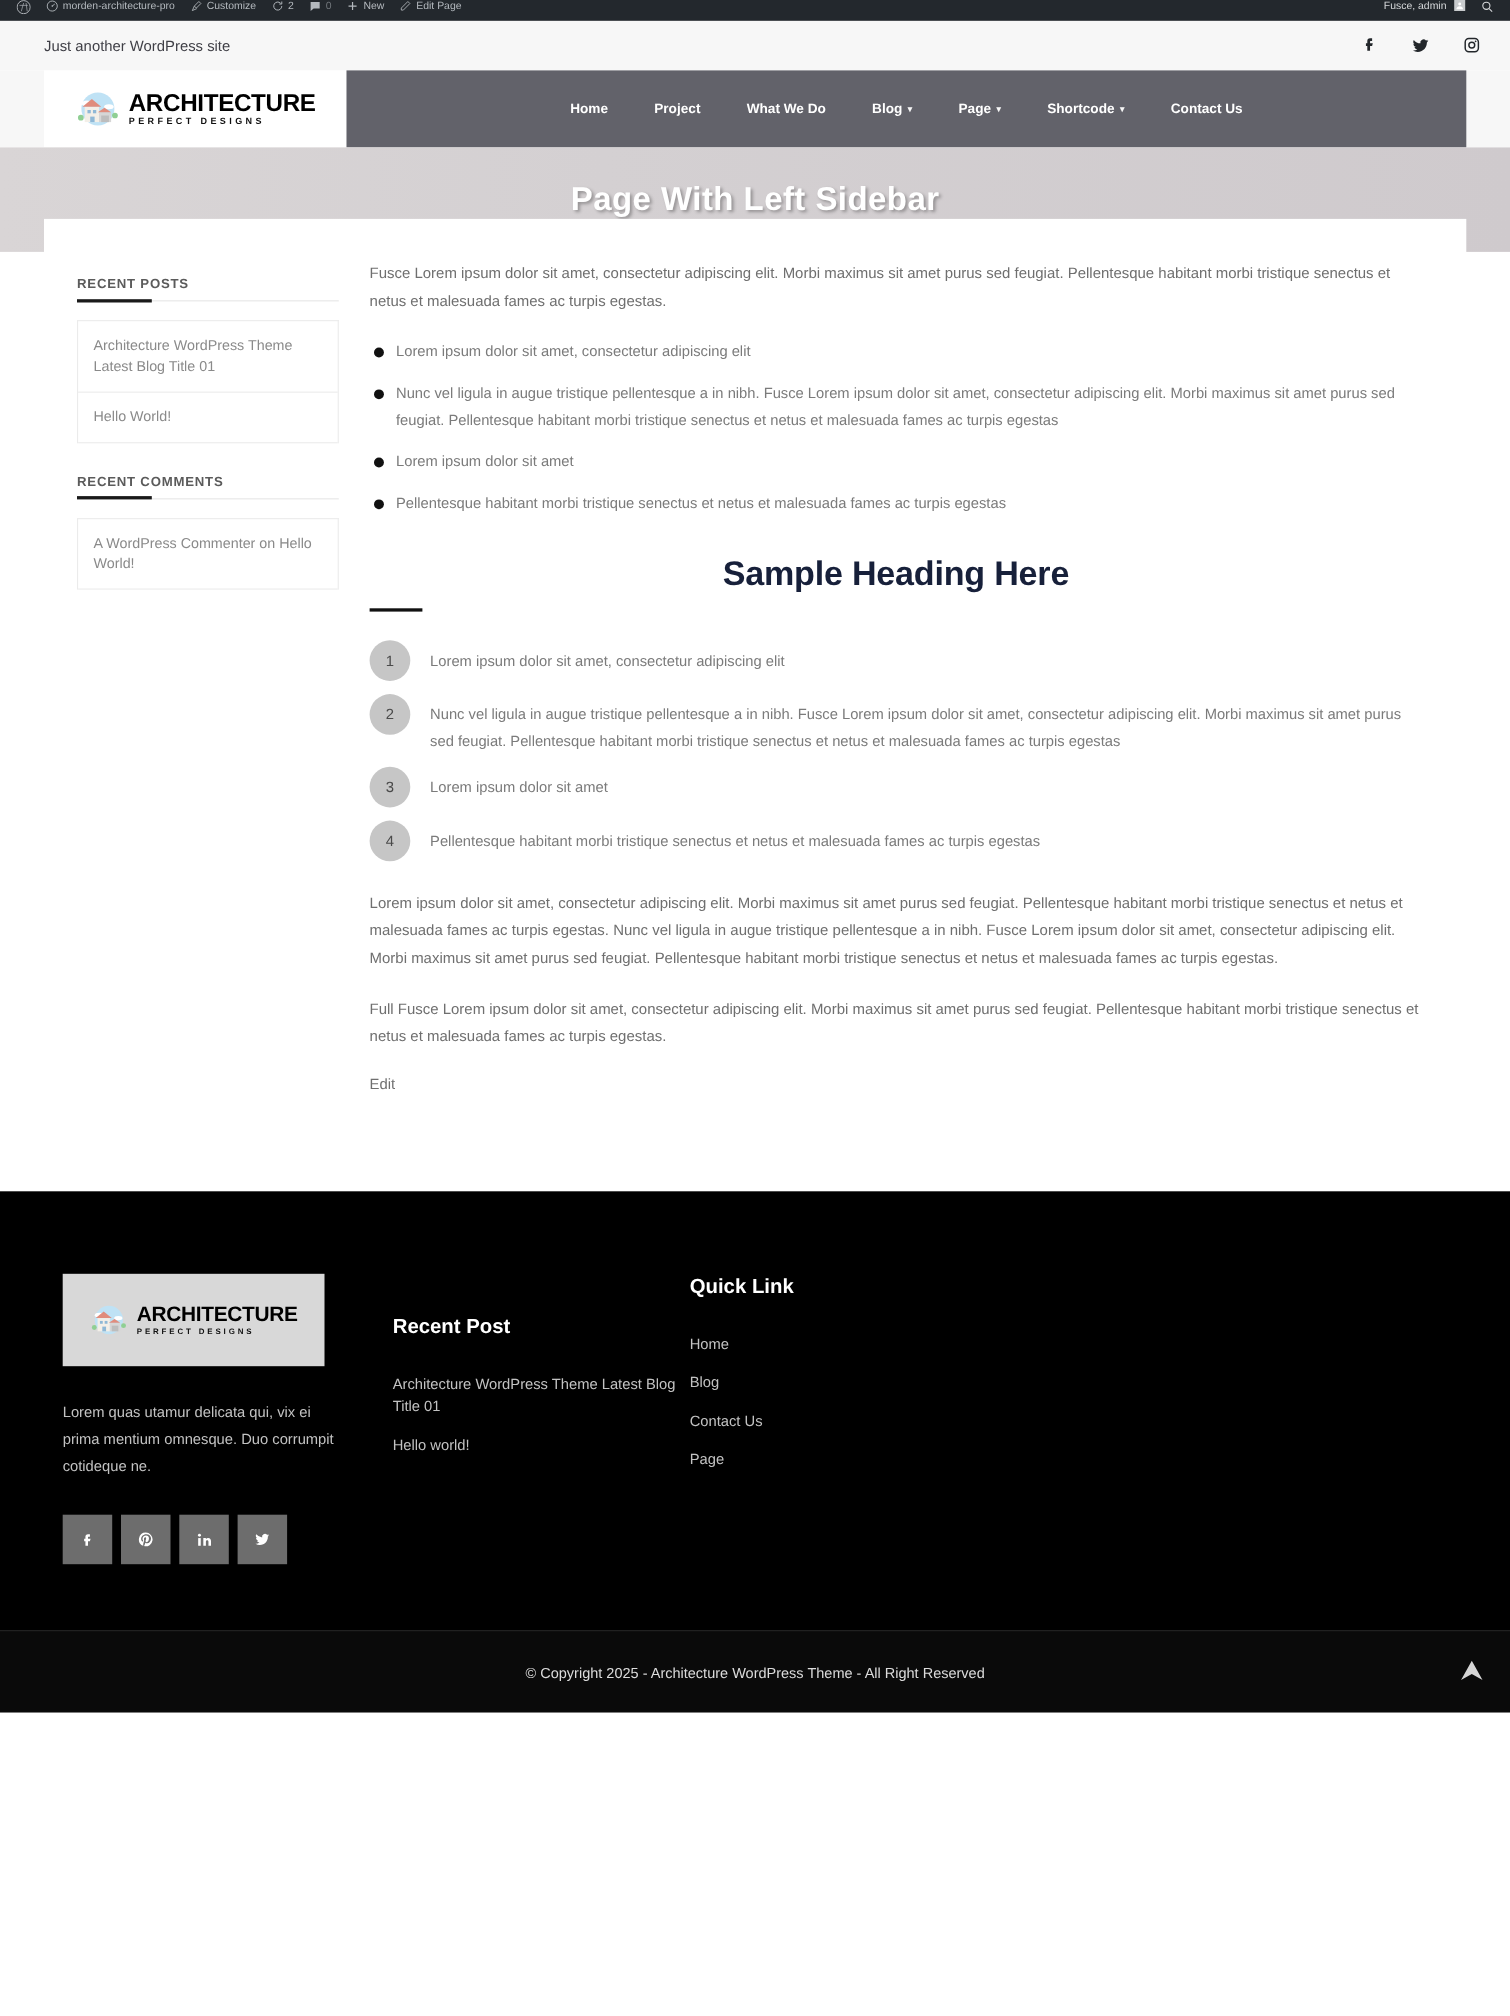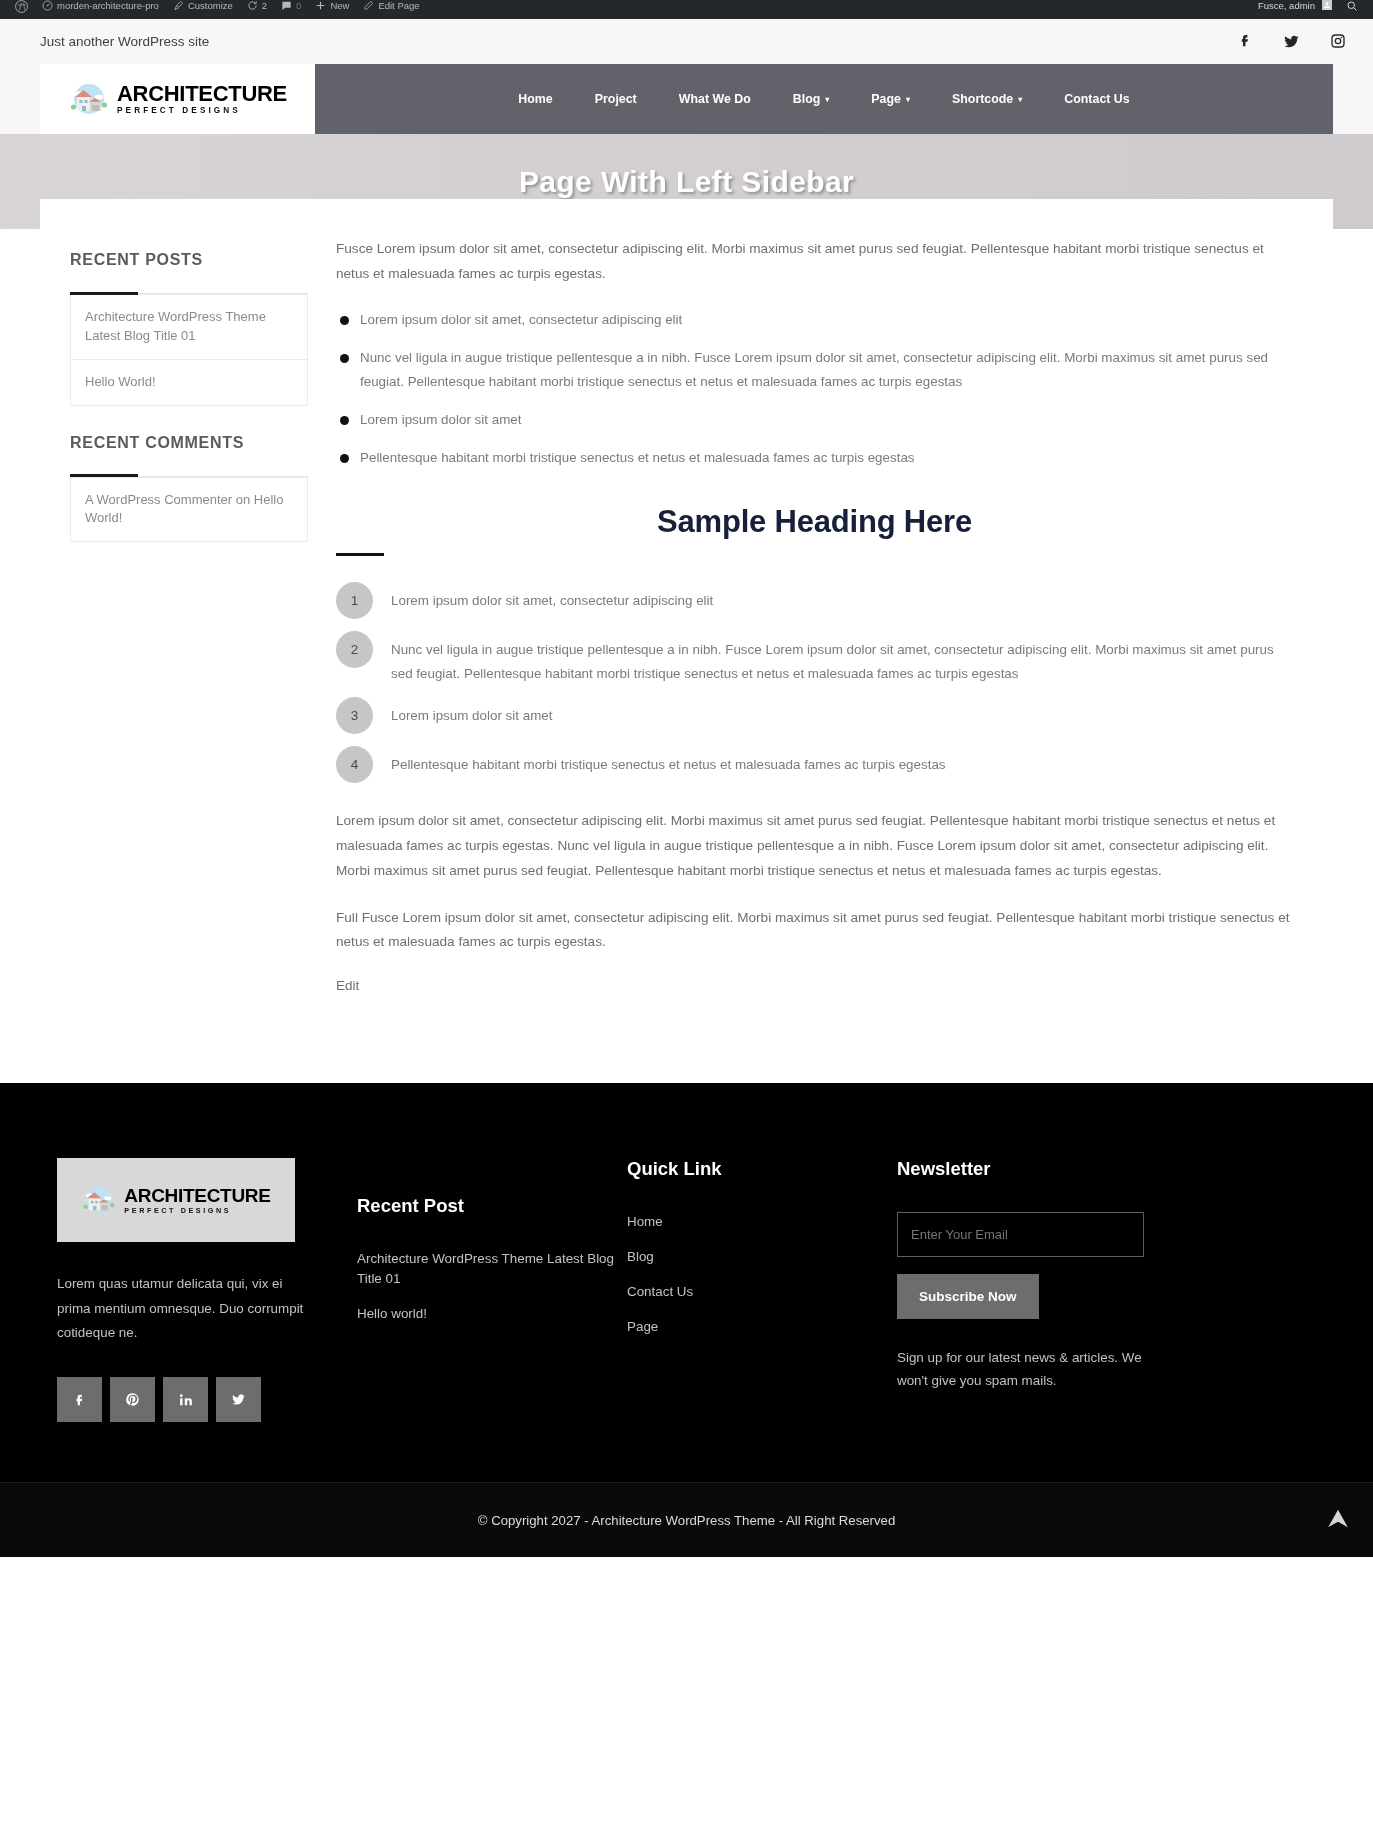--- a/index.html
+++ b/index.html
@@ -150,28 +150,29 @@
     margin-top: 10px;
     background: #000000;
     color: #ffffff;
     border: none;
     padding: 12px 0;
     font-size: 13px;
     cursor: pointer;
     font-family: "Liberation Sans", sans-serif;
   }
   .widget-title {
-    font-size: 16px;
+    font-size: 12px;
     font-weight: bold;
     letter-spacing: .7px;
     color: #5b5b5b;
     text-transform: uppercase;
-    padding-bottom: 24px;
+    padding-bottom: 8px;
     border-bottom: 1px solid #e6e6e6;
     position: relative;
+    margin-bottom: 17px;
   }
   .widget-title::after {
     content: "";
     position: absolute;
     left: 0; bottom: -1.5px;
     width: 68px; height: 3px;
     background: #1a1a1a;
   }
   .w-list { border: 1px solid #ebebeb; border-bottom: none; }
   .w-list li {
@@ -603,29 +604,22 @@
   <div class="fcol">
     <h3>Quick Link</h3>
     <ul>
       <li><a href="#">Home</a></li>
       <li><a href="#">Blog</a></li>
       <li><a href="#">Contact Us</a></li>
       <li><a href="#">Page</a></li>
     </ul>
   </div>
 
-  <div class="fcol">
-    <h3>Newsletter</h3>
-    <input class="news-input" placeholder="Enter Your Email" style="">
-    <br>
-    <button class="news-btn">Subscribe Now</button>
-    <div class="news-note">Sign up for our latest news &amp; articles. We won't give you spam mails.</div>
-  </div>
 </footer>
 
 <div class="copyright">
-  <span>© Copyright 2027 - Architecture WordPress Theme - All Right Reserved</span>
+  <span>© Copyright 2025 - Architecture WordPress Theme - All Right Reserved</span>
   <span class="totop">
     <svg width="26" height="26" viewBox="0 0 24 24">
         <path d="M12 4l9 16-9-5-9 5z" fill="#d5d5d5"></path>
       </svg>
   </span>
 </div>
 
 </body></html>

